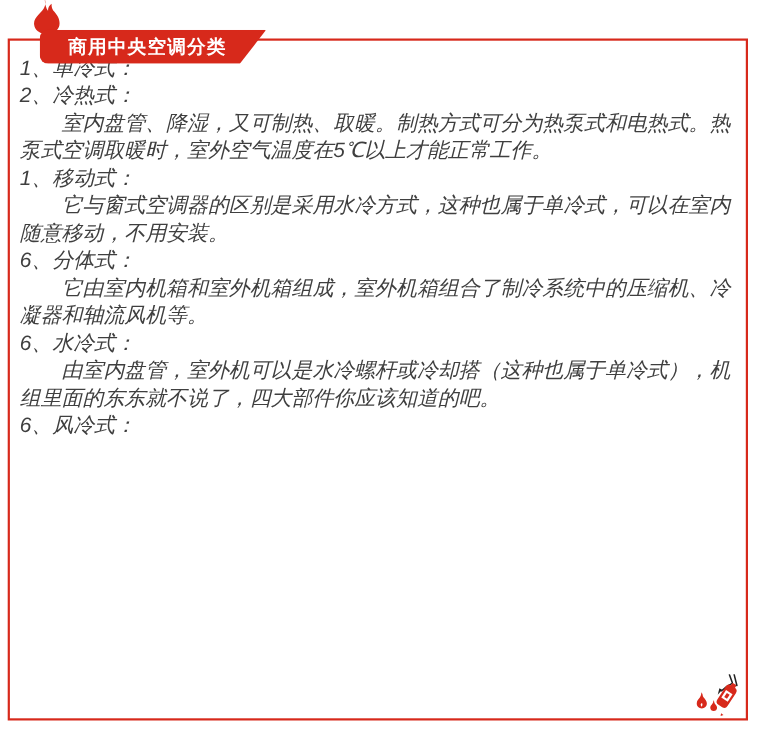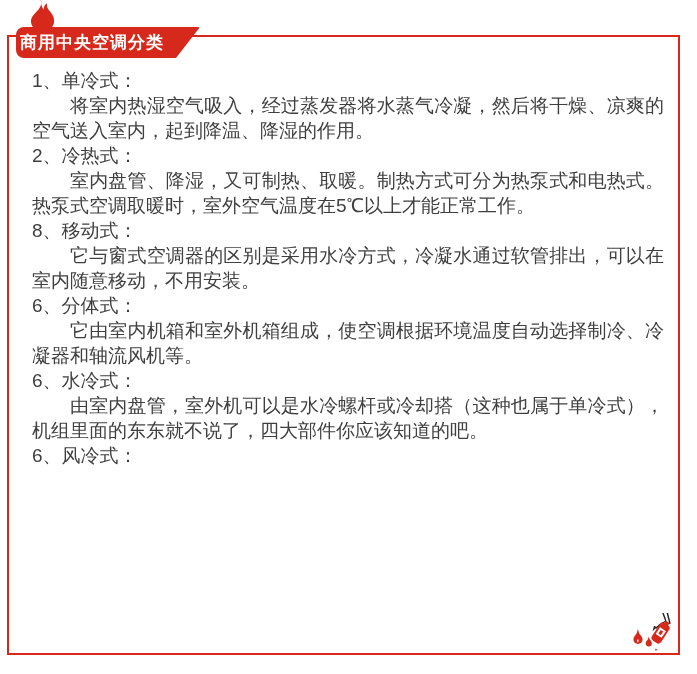--- a/index.html
+++ b/index.html
@@ -16,35 +16,36 @@
   }
   .frame{
     position:absolute;left:7px;top:35px;width:673px;height:620px;
     border:2px solid var(--accent_red);box-sizing:border-box;
     z-index:1;
   }
   .flame-top{
     position:absolute;left:27px;top:-1px;z-index:2;width:34px;height:32px;
   }
   .badge{
-    position:absolute;left:16px;top:27px;z-index:3;
+    position:absolute;left:36px;top:27px;z-index:3;
     height:31px;line-height:31px;
     background:var(--accent_red);color:var(--badge_text);
     font-size:17px;font-weight:bold;letter-spacing:1px;
-    padding:0 36px 0 4px;
+    padding:0 36px 0 26px;
     border-radius:8px 2px 2px 8px;
     clip-path:polygon(0 0,100% 0,calc(100% - 24px) 100%,0 100%);
     white-space:nowrap;
   }
   .content{
-    position:absolute;left:9px;top:68px;width:664px;z-index:2;
-    box-sizing:border-box;padding:0 9px 0 23px;
+    position:absolute;left:9px;top:50px;width:664px;z-index:2;
+    box-sizing:border-box;padding:0 9px 0 9px;
     color:var(--text);
     font-size:19px;line-height:25px;
     text-align:justify;
+    font-style:italic;
   }
   .section h3{
     margin:0;padding:0;font-size:19px;line-height:25px;font-weight:normal;
   }
   .section p{
     margin:0;padding:0;text-indent:2em;
   }
   .ext-group{
     position:absolute;right:13px;bottom:17px;z-index:3;width:62px;height:44px;
   }
@@ -58,33 +59,32 @@
   <path fill="#d7291b" d="M13.5 0c2 6.5-1.5 10.5-5.5 14.5-3.5 3.5-5.3 6.8-4.8 10.3C3.9 30.6 9 34 15.5 34c7 0 12.3-4.2 12.3-10.5 0-4.6-2.5-8-5-11-2-2.4-3.1-4.9-2.6-7.9-2.5 1.5-3.8 4-3.5 7-2.2-2.9-3.1-6.9-3.2-11.6z"></path>
 </svg>
 
 <div class="badge">
   <span>商用中央空调分类</span>
 </div>
 
 <div class="content">
   <div class="section">
     <h3>1、单冷式：</h3>
-    <p>将室内热湿空气吸入，经过蒸发器将水蒸气冷凝，然后将干燥、凉爽的空气送入室内，起到降温、降湿的作用。</p>
   </div>
   <div class="section">
     <h3>2、冷热式：</h3>
     <p>室内盘管、降湿，又可制热、取暖。制热方式可分为热泵式和电热式。热泵式空调取暖时，室外空气温度在5℃以上才能正常工作。</p>
   </div>
   <div class="section">
-    <h3>8、移动式：</h3>
-    <p>它与窗式空调器的区别是采用水冷方式，冷凝水通过软管排出，可以在室内随意移动，不用安装。</p>
+    <h3>1、移动式：</h3>
+    <p>它与窗式空调器的区别是采用水冷方式，这种也属于单冷式，可以在室内随意移动，不用安装。</p>
   </div>
   <div class="section">
     <h3>6、分体式：</h3>
-    <p>它由室内机箱和室外机箱组成，使空调根据环境温度自动选择制冷、冷凝器和轴流风机等。</p>
+    <p>它由室内机箱和室外机箱组成，室外机箱组合了制冷系统中的压缩机、冷凝器和轴流风机等。</p>
   </div>
   <div class="section">
   </div>
   <div class="section">
     <h3>6、水冷式：</h3>
     <p>由室内盘管，室外机可以是水冷螺杆或冷却搭（这种也属于单冷式），机组里面的东东就不说了，四大部件你应该知道的吧。</p>
   </div>
   <div class="section">
     <h3>6、风冷式：</h3>
   </div>

